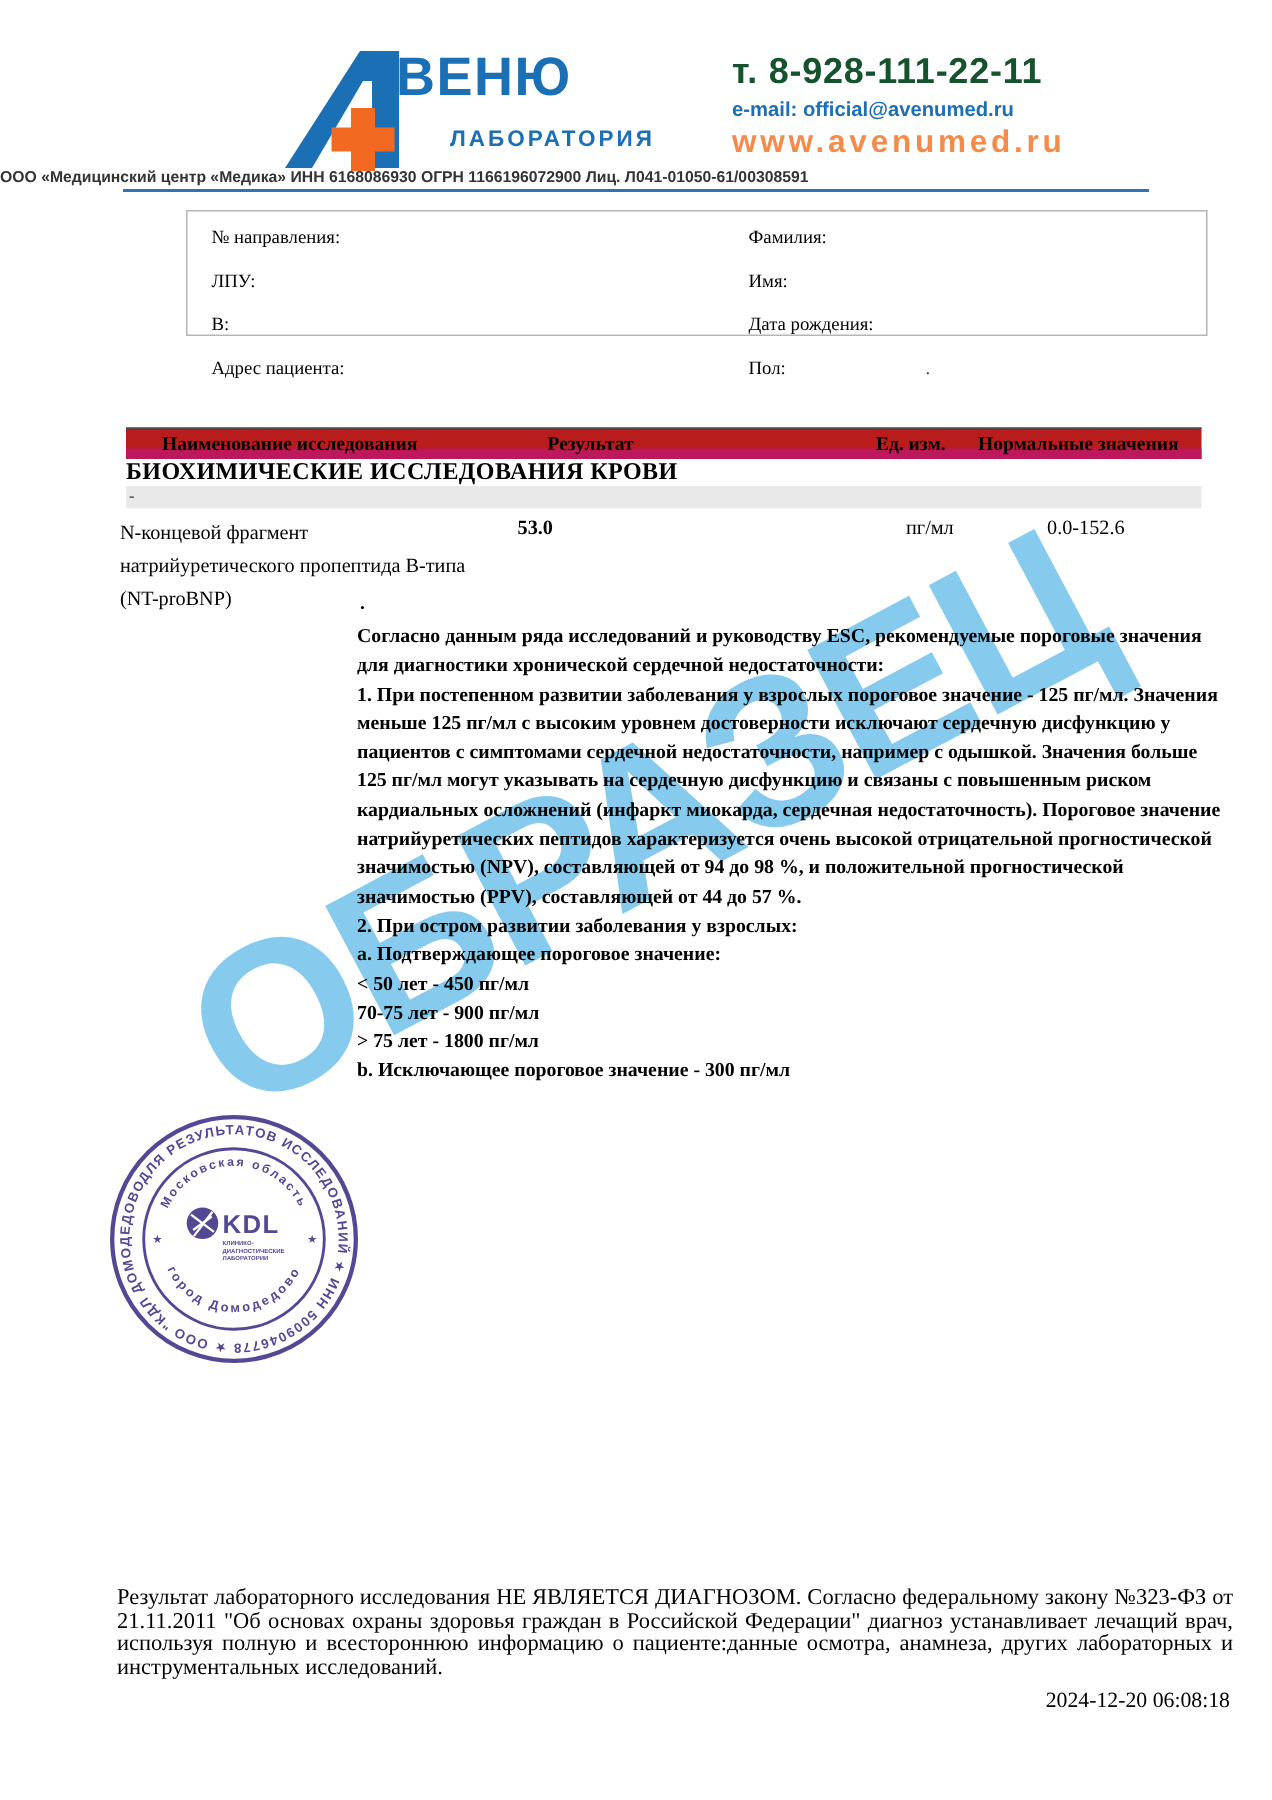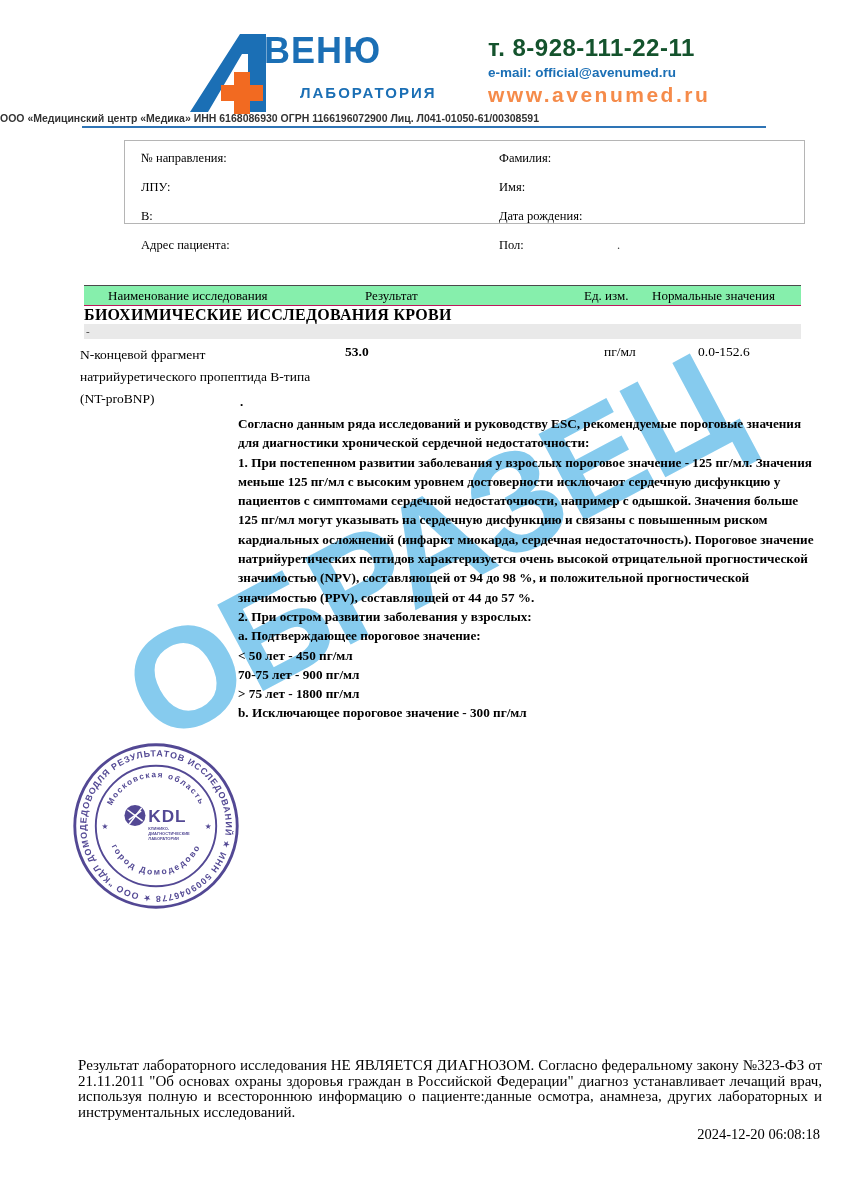--- a/index.html
+++ b/index.html
@@ -44,22 +44,22 @@
   .blue-rule { position:absolute; left:82px; right:82px; top:126px; height:2px; background:#2e74b5; }
   
   .patient-box { position:absolute; left:84px; top:140px; width:681px; height:84px; border:1px solid #b5b5b5;margin-left:40px; }
   .patient-row { position:absolute; left:0; width:100%; font-size:12.5px; }
   .patient-label-left  { position:absolute; left:16px;  white-space:nowrap; }
   .patient-label-right { position:absolute; left:374px; white-space:nowrap; }
   .patient-value-dot   { position:absolute; left:492px; color:#444; }
   
   .table-header {
     position:absolute; left:84px; top:285px; width:717px; height:21px;
-    background:#86efac; border-top:1px solid #4a4a4a; border-bottom:1px solid #be185d;
-    font-size:13px; font-weight:400;
+    background:#b91c1c; border-top:1px solid #4a4a4a; border-bottom:7px solid #be185d;
+    font-size:13px; font-weight:700;
   }
   .th { position:absolute; top:2px; white-space:nowrap; }
   .th1 { left:24px; } .th2 { left:281px; } .th3 { left:500px; } .th4 { left:568px; }
   .section-title { position:absolute; left:84px; top:306px; font-size:16px; font-weight:700; letter-spacing:.3px; }
   .gray-band { position:absolute; left:84px; top:324px; width:717px; height:15px; background:#e9e9e9; }
   .stray-dash { position:absolute; left:2px; top:1px; font-size:11px; color:#333; }
   .result-row { position:absolute; left:80px; top:344px; width:724px; font-size:13.5px; }
   .res-name   { position:absolute; left:0; top:0; width:235px; line-height:22px; }
   .res-value  { position:absolute; left:265px; top:0; font-weight:700; }
   .res-unit   { position:absolute; left:524px; top:0; }

